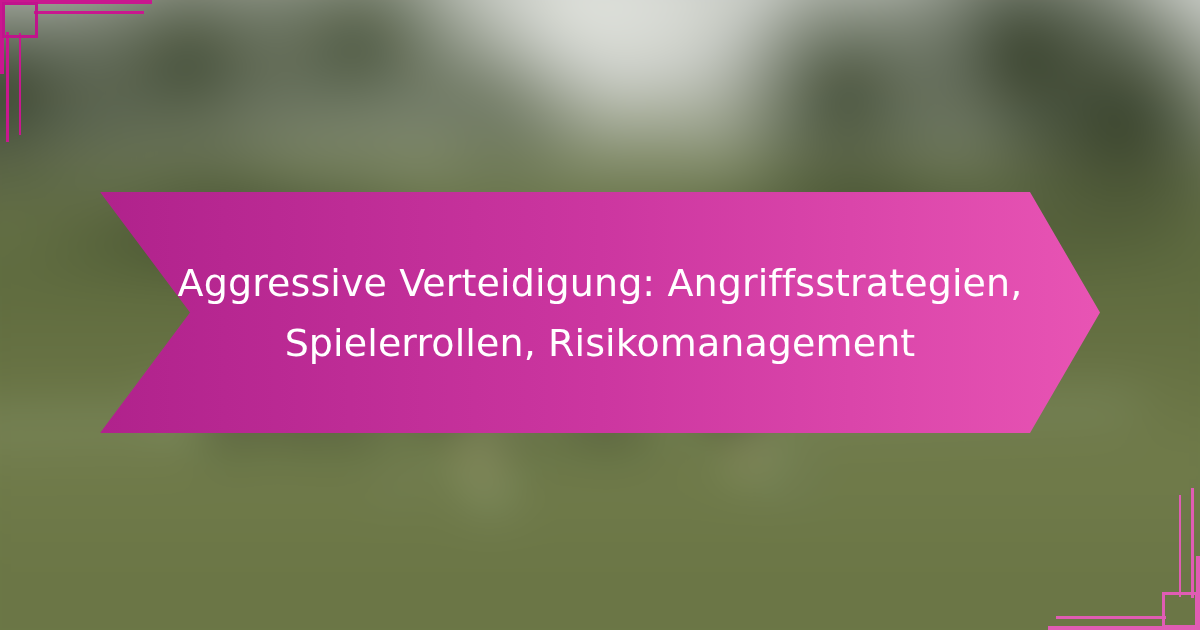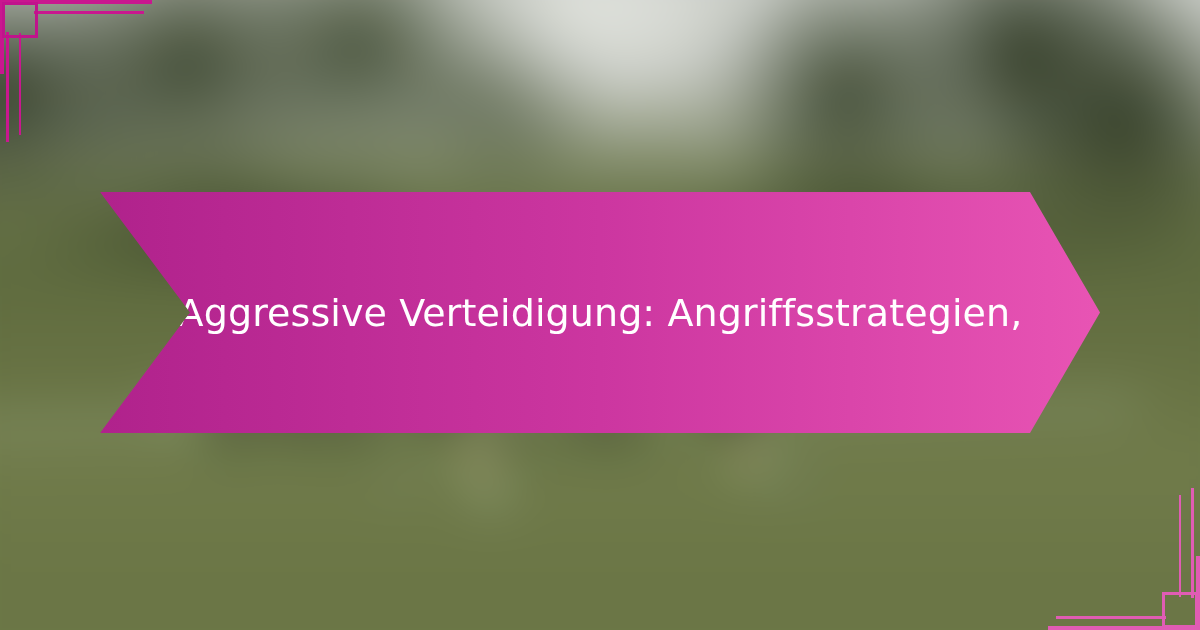--- a/index.html
+++ b/index.html
@@ -214,20 +214,21 @@
         <linearGradient id="bannerGrad" x1="0" y1="0" x2="1" y2="0">
           <stop offset="0%" stop-color="#B0228C"></stop>
           <stop offset="50%" stop-color="#CC36A0"></stop>
           <stop offset="100%" stop-color="#E854B4"></stop>
         </linearGradient>
       </defs>
       <polygon points="0,0 930,0 1000,120.5 930,241 0,241 76,120.5" fill="url(#bannerGrad)"></polygon>
     </svg>
     <div class="banner-text">
       <span class="line">Aggressive Verteidigung: Angriffsstrategien,</span>
+      <span class="line">Spielerrollen, Risikomanagement</span>
     </div>
   </div>
 
   <div class="corner tl">
     <div class="c-piece elbow"></div>
     <div class="c-piece elbow-inner"></div>
     <div class="c-piece vbar-outer"></div>
     <div class="c-piece vbar-inner"></div>
     <div class="c-piece sq"></div>
   </div>

